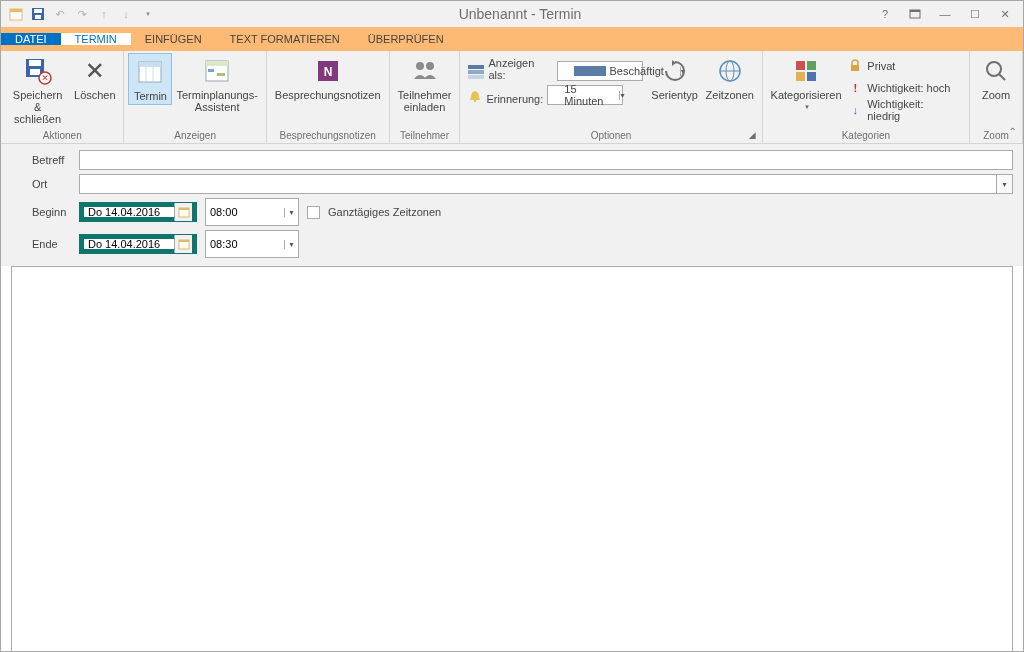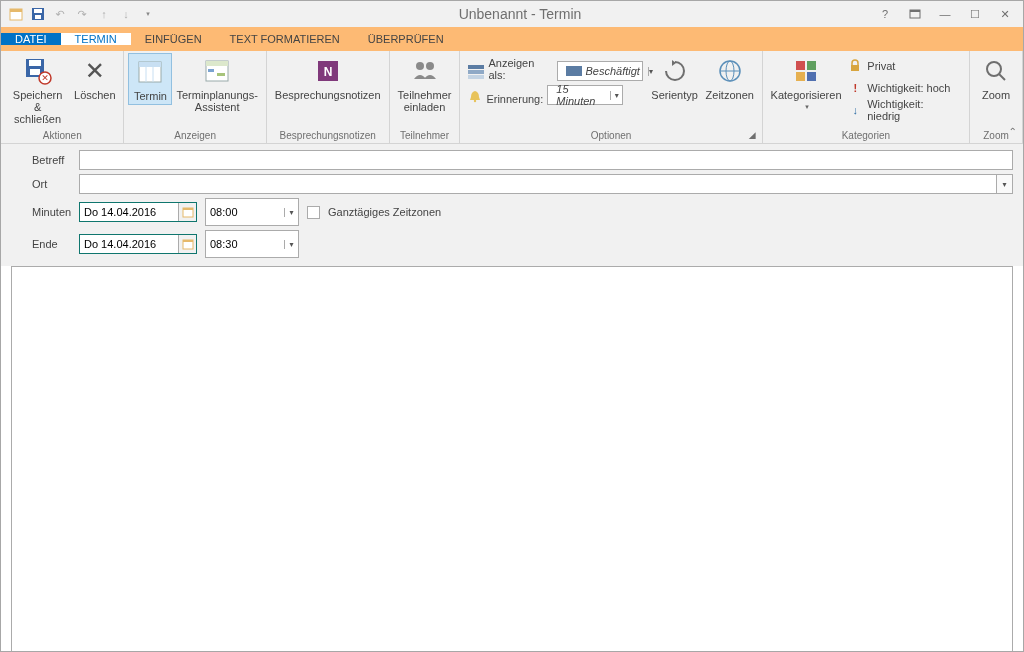--- a/index.html
+++ b/index.html
@@ -19,27 +19,27 @@
   .group-body { display: flex; align-items: flex-start; flex: 1; gap: 0; }
   .group-label { font-size: 10px; color: #6f6f6f; padding: 2px 0 2px 0; }
   .bigbtn { display: flex; flex-direction: column; align-items: center; justify-content: flex-start; width: auto; min-width: 44px; padding: 2px 4px; text-align: center; cursor: pointer; color: #444; font-size: 11px; line-height: 12px; position: relative; }
   .bigbtn .ic { width: 32px; height: 32px; margin-bottom: 2px; display:flex;align-items:center;justify-content:center; }
   .bigbtn.active { background: #cde6f7; border: 1px solid #92c0e0; }
   .smallcol { display: flex; flex-direction: column; gap: 0; padding-top: 2px; }
   .smallbtn { display: flex; align-items: center; gap: 4px; padding: 2px 6px 2px 2px; cursor: pointer; color: #444; font-size: 11px; height: 22px; }
   .smallbtn .ic { width: 16px; height: 16px; display:flex;align-items:center;justify-content:center; }
   .dd-caret { font-size: 7px; color: #666; margin-left: 2px; }
   .combo { display:inline-flex; align-items:center; background:#fff; border:1px solid #ababab; height:20px; font-size:11px; }
-  .combo span:first-child { padding: 0 8px; font-style: italic; }
+  .combo span:first-child { padding: 0 16px; }
   .combo .dd { border-left:1px solid #ababab; width:14px; text-align:center; font-size:8px; color:#555; }
   .form { background:#f1f1f1; padding: 6px 10px 8px 10px; display:flex; flex-direction:column; gap:4px; }
   .form-row { display:flex; align-items:center; gap:8px; }
   .form-label { width: 60px; font-size: 11px; color: #444; padding-left: 21px; }
   .textin { flex:1; height:20px; border:1px solid #ababab; background:#fff; padding:0 4px; font-size:11px; }
-  .datebox { width:118px; height:20px; border:1px solid #0f766e; background:#fff; display:flex; align-items:center; justify-content:space-between; padding-left:4px; font-size:11px; }
+  .datebox { width:118px; height:20px; border:5px solid #0f766e; background:#fff; display:flex; align-items:center; justify-content:space-between; padding-left:4px; font-size:11px; }
   .datebox .calico { width:18px; height:18px; border-left:1px solid #ababab; display:flex; align-items:center; justify-content:center; background:#f1f1f1; }
   .timebox { width:94px; height:28px; border:1px solid #ababab; background:#fff; display:flex; align-items:center; justify-content:space-between; padding-left:4px; font-size:11px; }
   .timebox .dd { width:14px; border-left:1px solid #ababab; text-align:center; font-size:8px; color:#555; }
   .checkbox { width:13px; height:13px; border:1px solid #ababab; background:#fff; display:inline-block; }
   .body-area { border:1px solid #ababab; margin: 0 10px 10px 10px; height: 420px; background:#fff; }
   .collapse-caret { position:absolute; right:6px; bottom:6px; font-size:10px; color:#6f6f6f; cursor:pointer; }
   .launcher { position:absolute; right:3px; bottom:3px; width:10px; height:10px; font-size:9px; color:#6f6f6f; cursor:pointer; }
   .lock-amber { color:#d8a53e; }
   .pri-red { color:#c0392b; }
   .pri-blue { color:#2e6da4; }
@@ -295,21 +295,21 @@
     <input class="textin" value="" style="">
   </div>
   <div class="form-row">
     <div class="form-label">Ort</div>
     <div style="flex:1;display:flex">
         <input class="textin" style="flex: 1 1 0%;" value="">
         <span style="width:16px;height:20px;border:1px solid #ababab;border-left:none;background:#f9f9f9;display:flex;align-items:center;justify-content:center;font-size:8px;color:#555">▾</span>
       </div>
   </div>
   <div class="form-row">
-    <div class="form-label">Minuten</div>
+    <div class="form-label">Beginn</div>
     <div class="datebox">
       <span>Do 14.04.2016</span>
       <span class="calico">
           <svg width="12" height="12">
             <rect x="1" y="2" width="10" height="9" fill="#fff" stroke="#e6b96b"></rect>
             <rect x="1" y="2" width="10" height="2" fill="#e6b96b"></rect>
           </svg>
         </span>
     </div>
     <div class="timebox">

